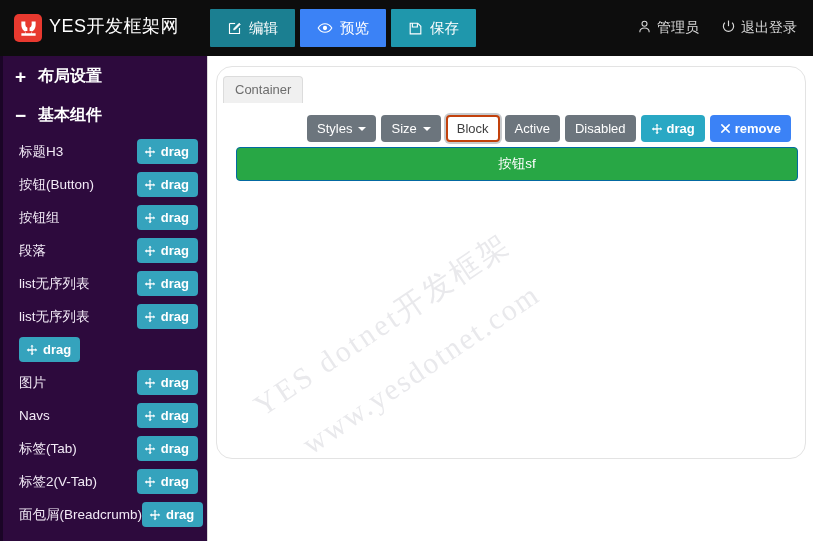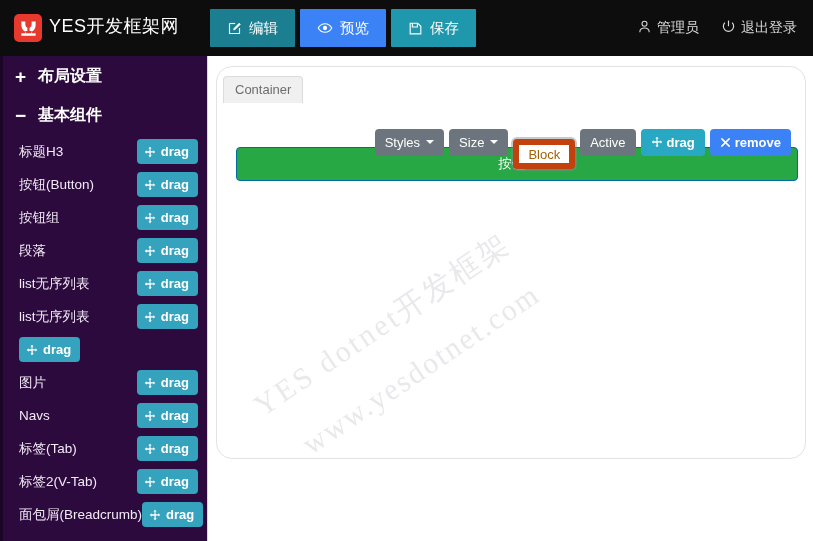--- a/index.html
+++ b/index.html
@@ -173,24 +173,23 @@
   .tb-btn .caret {
     display: inline-block;
     width: 0; height: 0;
     border-left: 4px solid transparent;
     border-right: 4px solid transparent;
     border-top: 4px solid #ffffff;
     margin-left: 2px;
   }
   .tb-btn.light {
     background: #ffffff;
-    color: #a16207;
-    border: 6px solid #c2410c;
+    color: #404040;
+    border: 2px solid #c2410c;
     box-shadow: 0 0 0 2px rgba(130,138,145,.45);
-    margin-top: 24px;
   }
   .tb-btn.drag   { background: #29a8c4; font-weight: bold; }
   .tb-btn.remove { background: #3b82f6; font-weight: bold; }
   .tb-btn svg { display:block; }
 
   
   .green-btn {
     position: absolute;
     left: 19px; top: 80px;
     width: 562px; height: 34px;
@@ -476,20 +475,23 @@
       <button class="tb-btn">
         <span>Size</span>
         <span class="caret"></span>
       </button>
       <button class="tb-btn light">
         <span>Block</span>
       </button>
       <button class="tb-btn">
         <span>Active</span>
       </button>
+      <button class="tb-btn">
+        <span>Disabled</span>
+      </button>
       <button class="tb-btn drag">
         <span>
             <svg width="12" height="12" viewBox="0 0 24 24" fill="#fff">
               <path d="M12 1.5l3.2 3.6h-2.1v5.4h5.4V8.4L22.5 12l-3.6 3.2v-2.1h-5.4v5.4h2.1L12 22.5l-3.2-3.6h2.1v-5.4H5.5v2.1L1.5 12l4-3.6v2.1h5.4V5.1H8.8L12 1.5z"></path>
             </svg>
           </span>
         <span>drag</span>
       </button>
       <button class="tb-btn remove">
         <span>

